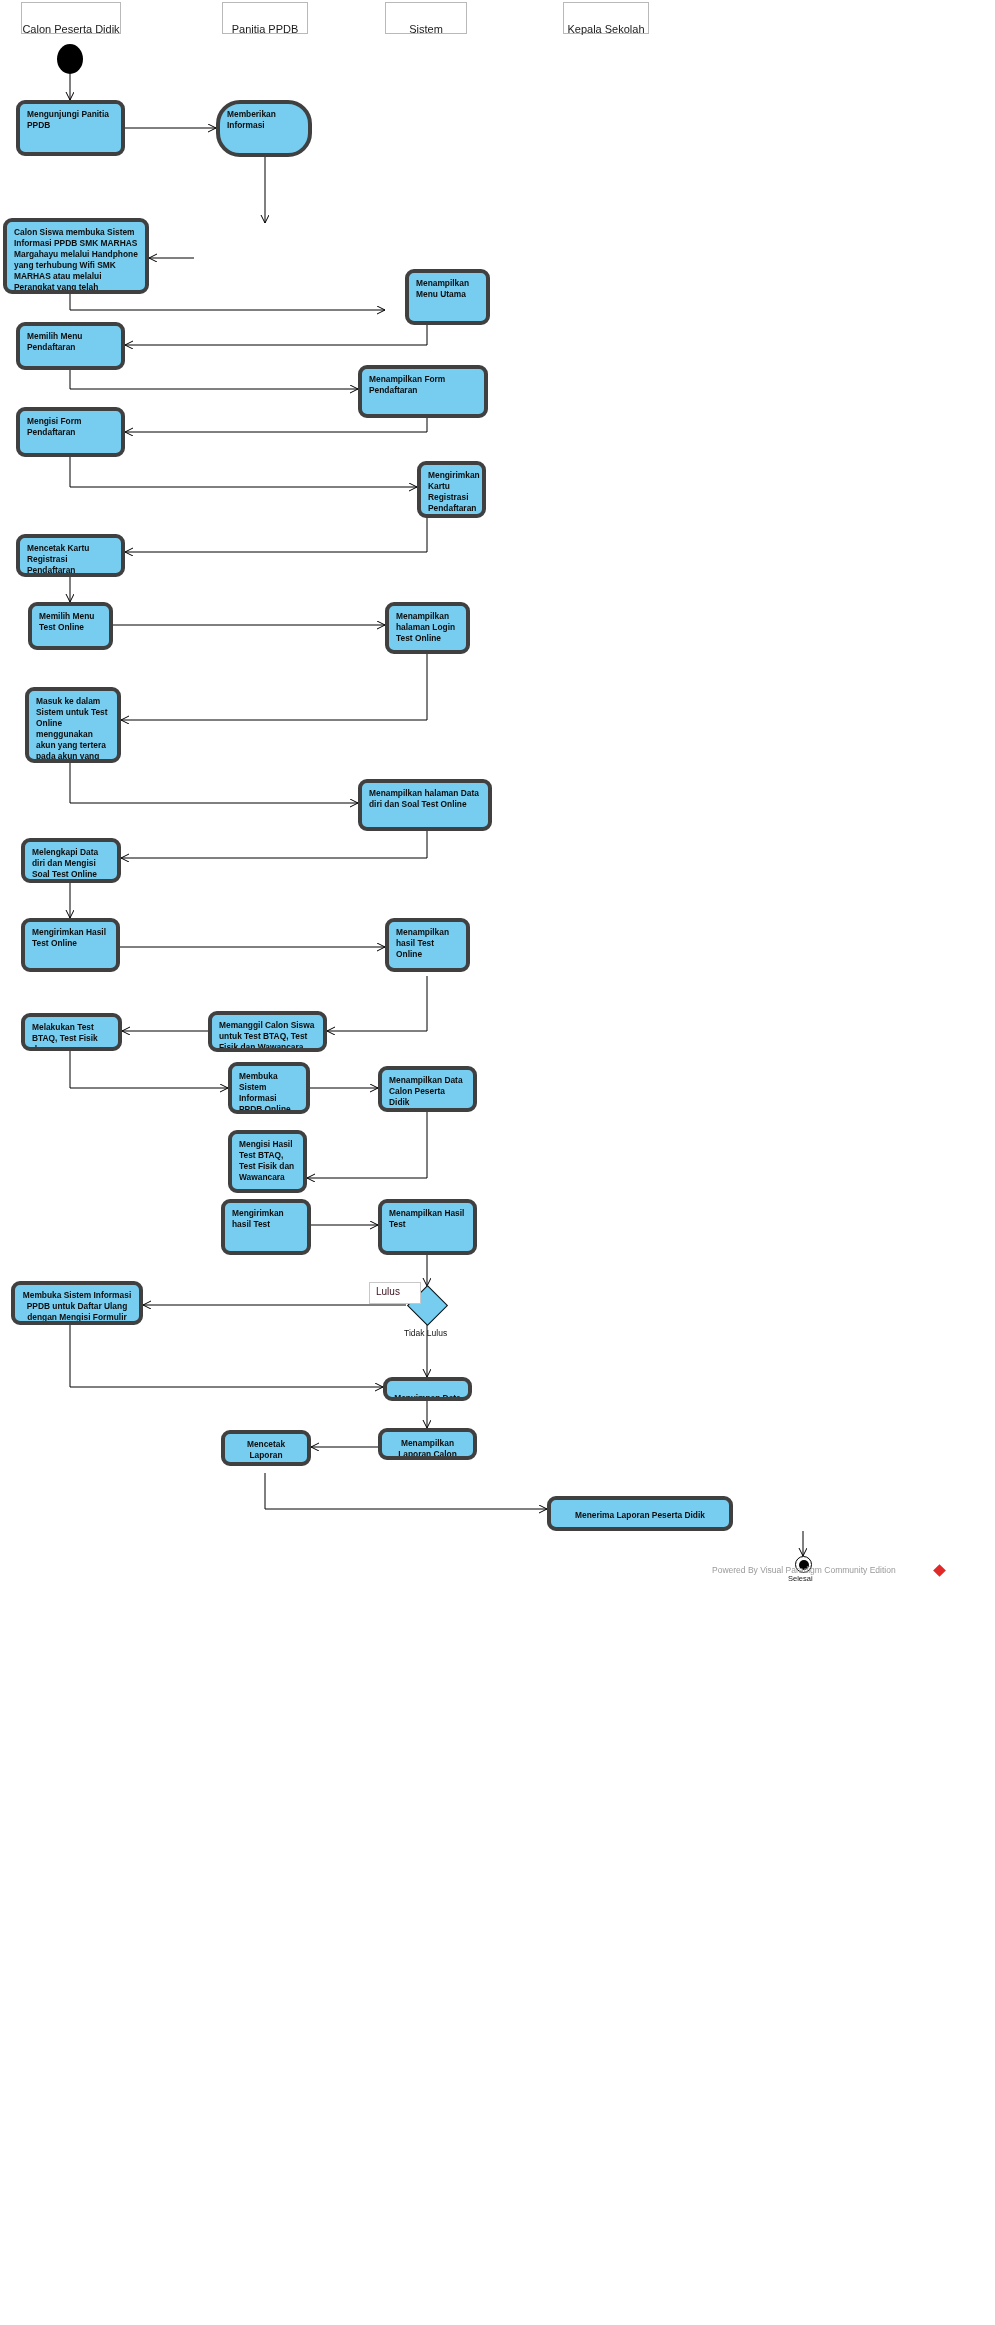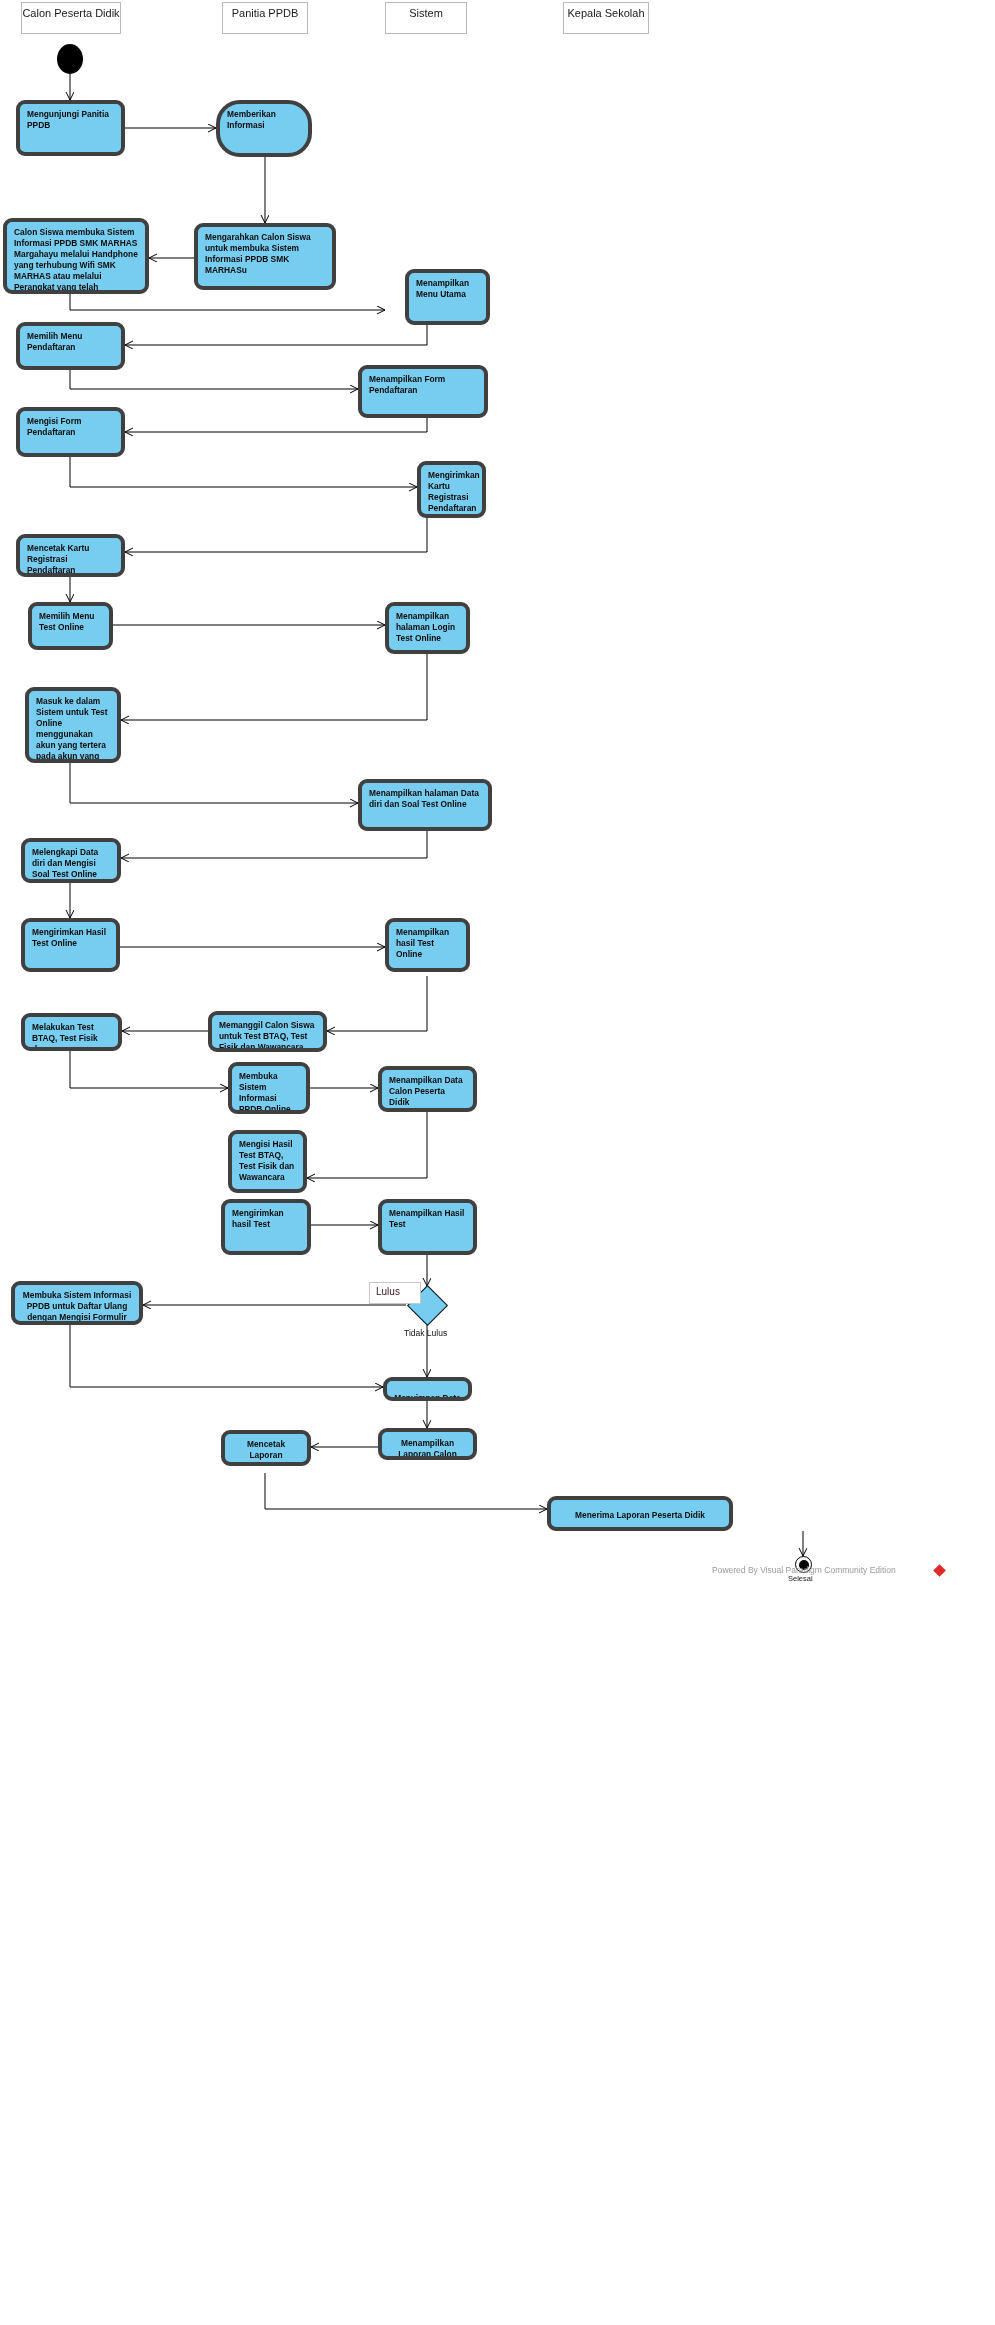--- a/index.html
+++ b/index.html
@@ -18,21 +18,21 @@
     overflow: hidden;
   }
   
   .lane-header {
     position: absolute;
     border: 1px solid #b9b9b9;
     background: #ffffff;
     text-align: center;
     font-size: 11px;
     color: #1a1a1a;
-    padding-top: 4px;
+    padding-top: 20px;
     font-family: "Liberation Sans", sans-serif;
   }
   
   .node {
     position: absolute;
     background: #76cdf0;
     border: 4px solid #404040;
     border-radius: 9px;
     font-size: 8.4px;
     font-weight: bold;
@@ -206,23 +206,20 @@
   <div class="start-node" style="left:57px; top:44px; width:26px; height:30px;"></div>
 
   <div class="node" style="left:16px; top:100px; width:109px; height:56px;">
     <span>Mengunjungi Panitia PPDB</span>
   </div>
 
   <div class="node" style="left:216px; top:100px; width:96px; height:57px;border-radius:24px;">
     <span>Memberikan Informasi</span>
   </div>
 
-  <div class="node" style="left:194px; top:223px; width:142px; height:67px;">
-    <span>Mengarahkan Calon Siswa untuk membuka Sistem Informasi PPDB SMK MARHASu</span>
-  </div>
 
   <div class="node" style="left:3px; top:218px; width:146px; height:76px;">
     <span>Calon Siswa membuka Sistem Informasi PPDB SMK MARHAS Margahayu melalui Handphone yang terhubung Wifi SMK MARHAS atau melalui Perangkat yang telah disediakan</span>
   </div>
 
   <div class="node" style="left:385px; top:269px; width:85px; height:56px;margin-left:20px;">
     <span>Menampilkan Menu Utama</span>
   </div>
 
   <div class="node" style="left:16px; top:322px; width:109px; height:48px;">

